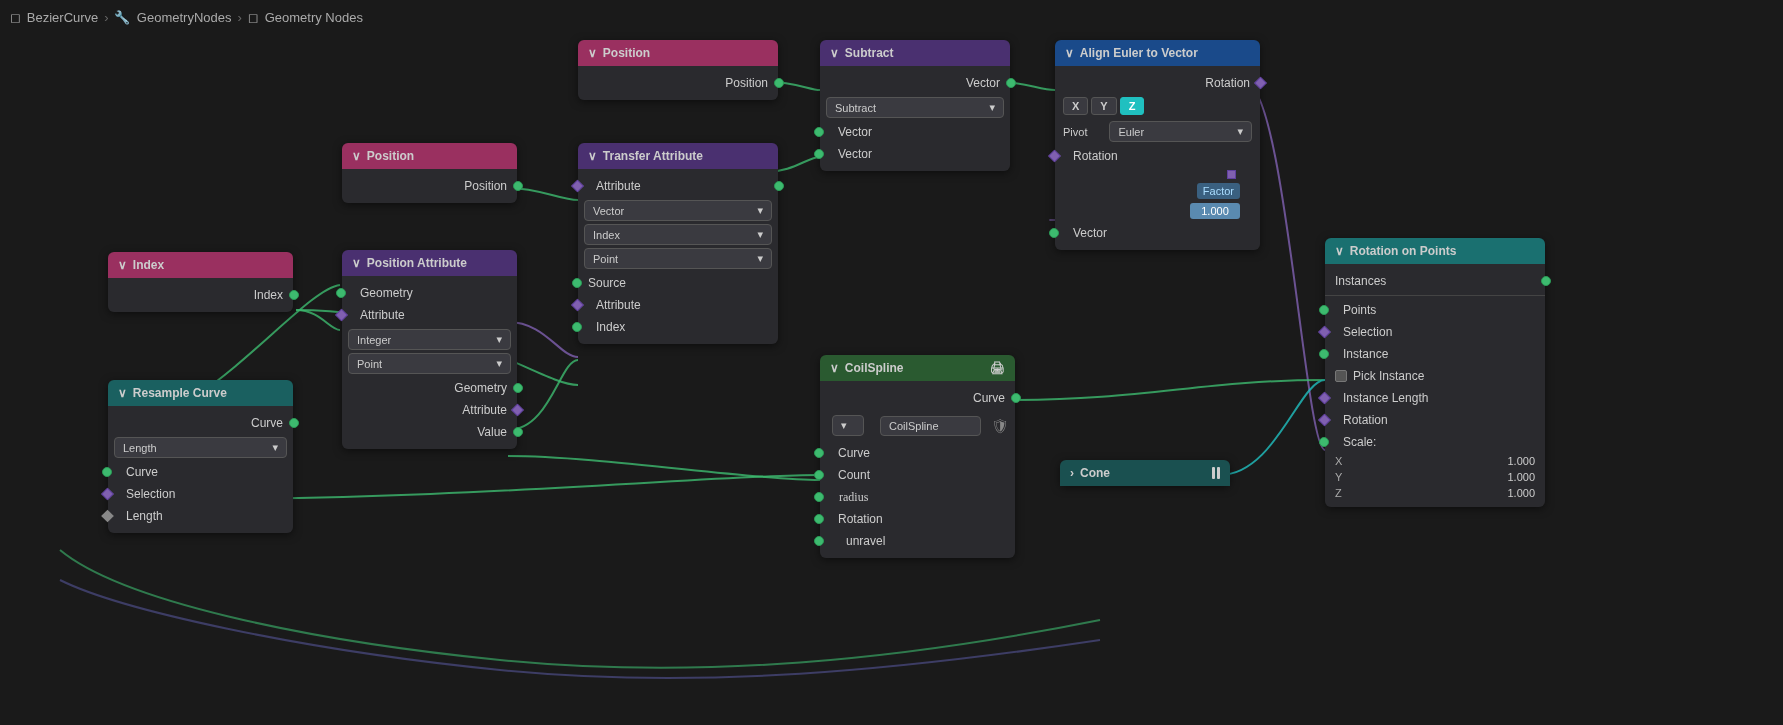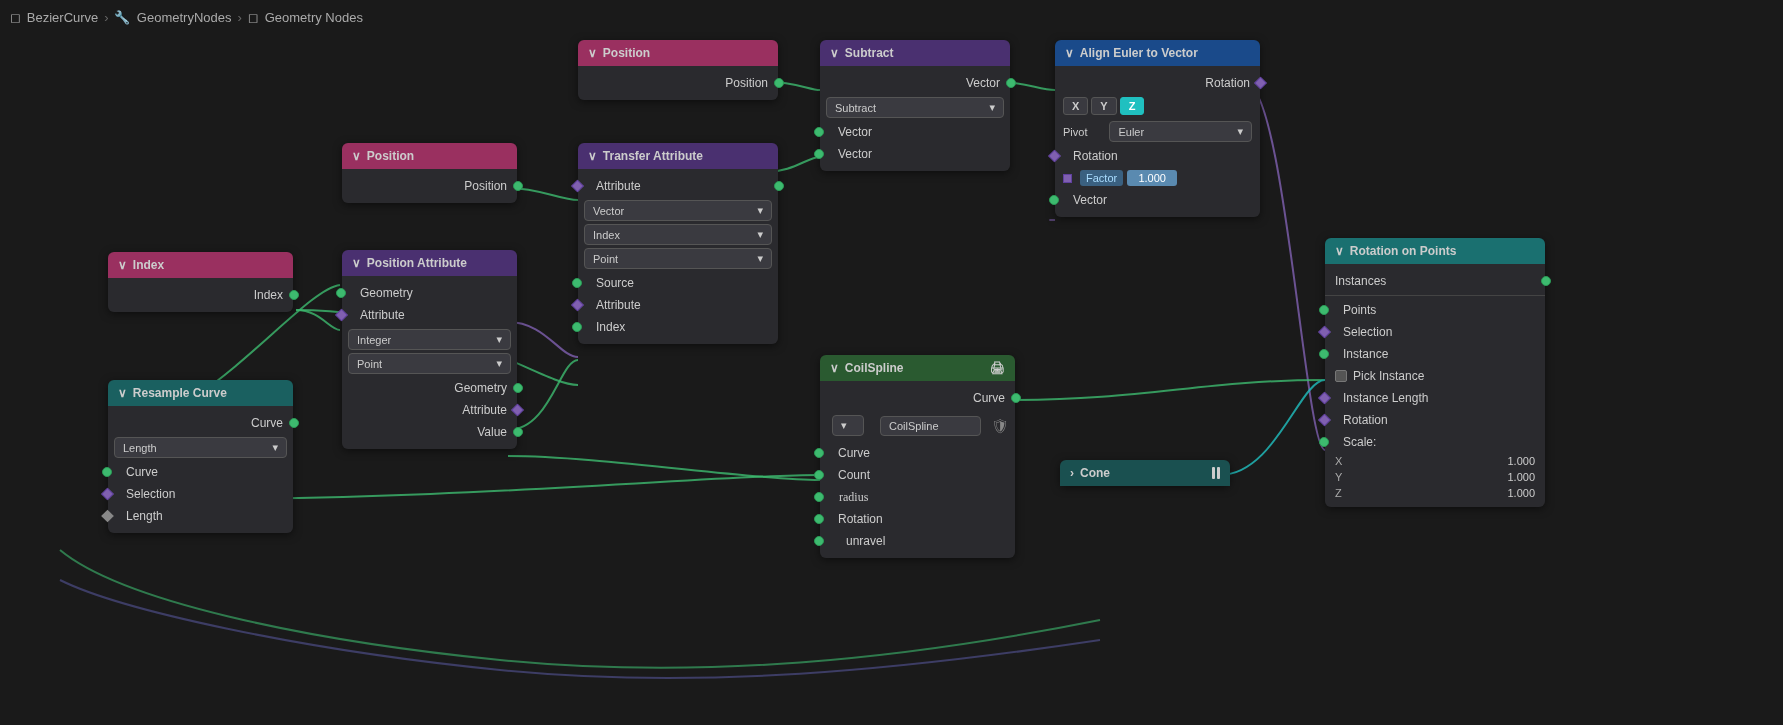--- a/index.html
+++ b/index.html
@@ -116,23 +116,24 @@
       pointer-events: none;
       z-index: 1;
     }
 
     .node { z-index: 10; }
 
     
     
     .factor-row {
       display: flex;
-      align-items: center;
+      align-items: flex-end;
       gap: 4px;
-      padding: 3px 8px;
+      padding: 3px 20px;
+      flex-direction: column;
     }
     .factor-label {
       background: #3a6080;
       border-radius: 3px;
       padding: 2px 6px;
       font-size: 11px;
       color: #adf;
     }
     .factor-value {
       background: #5a8ab0;
@@ -379,21 +380,21 @@
     <div class="node-dropdown">
       <span>Index</span>
       <span>▾</span>
     </div>
     <div class="node-dropdown">
       <span>Point</span>
       <span>▾</span>
     </div>
     <div class="node-row left">
       <div class="socket green in"></div>
-      <span style="margin-left:8px;">Source</span>
+      <span style="margin-left:0;">Source</span>
     </div>
     <div class="node-row left">
       <div class="socket purple diamond in" style="left:-5px;"></div>
       <span style="margin-left:8px;">Attribute</span>
     </div>
     <div class="node-row left">
       <div class="socket green in"></div>
       <span style="margin-left:8px;">Index</span>
     </div>
   </div>

